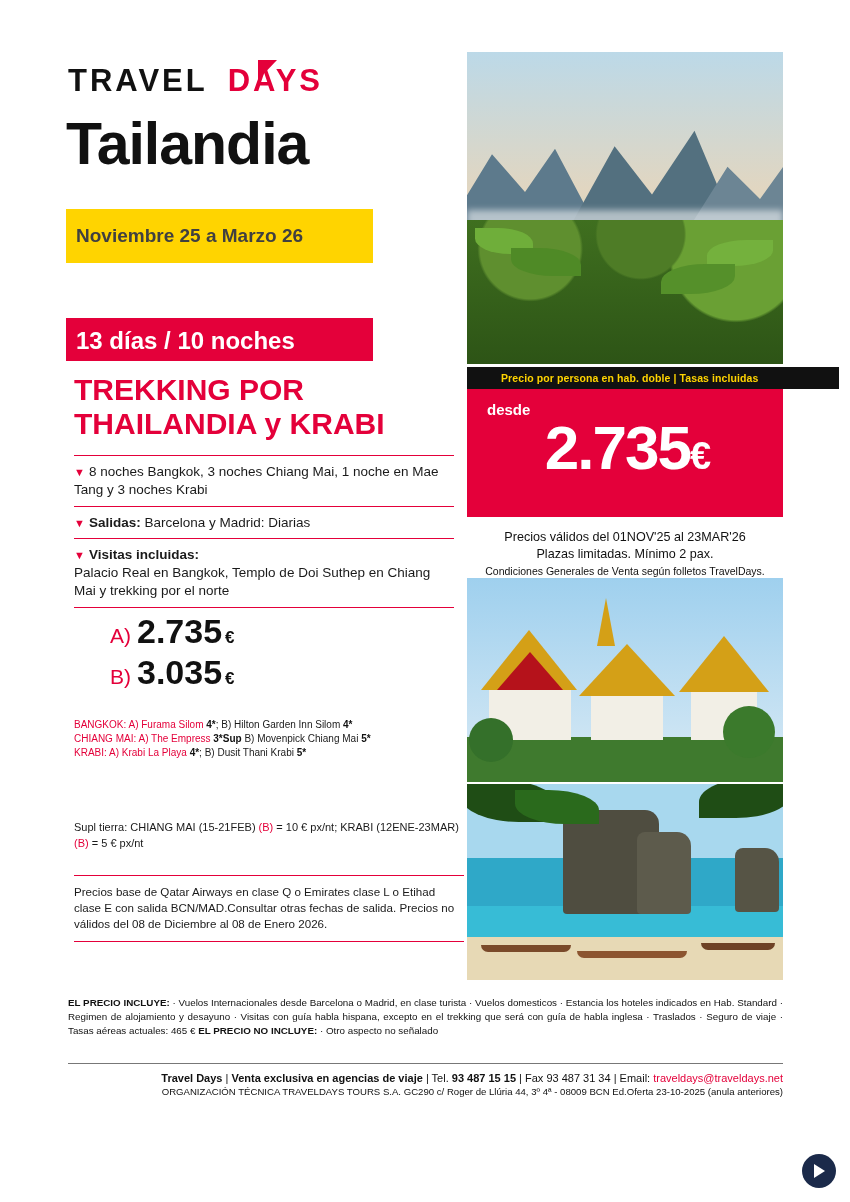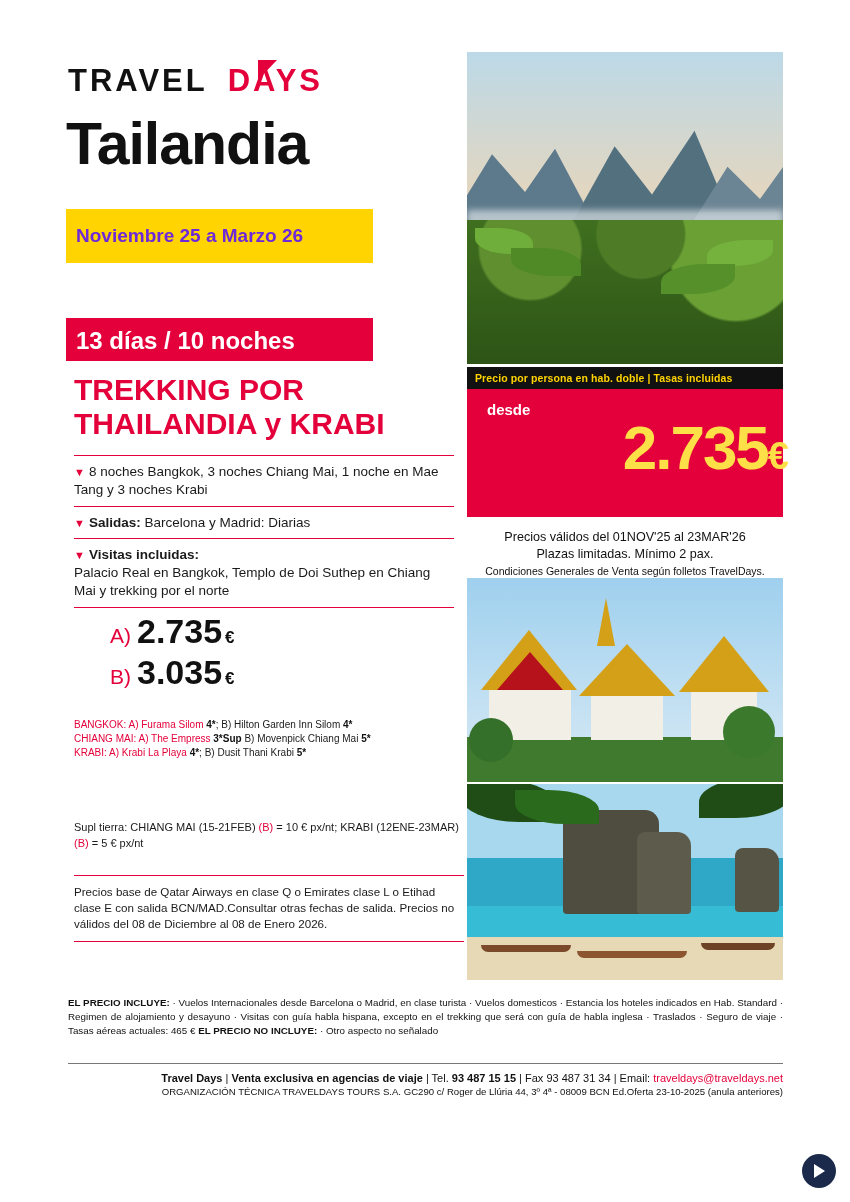--- a/index.html
+++ b/index.html
@@ -32,21 +32,21 @@
     font-size: 59px; font-weight: bold; color: #111; letter-spacing: -1px;
   }
 
   
   .yellow-bar {
     position: absolute; left: 66px; top: 209px; width: 307px; height: 54px;
     background: #ffd400;
   }
   .yellow-bar span {
     display: block; padding: 16px 6px 0 10px;
-    font-size: 19px; font-weight: bold; color: #6d28d9;
+    font-size: 19px; font-weight: bold; color: #404040;
   }
 
   
   .red-bar {
     position: absolute; left: 66px; top: 318px; width: 307px; height: 43px;
     background: #e4003a;
   }
   .red-bar span {
     display: block; padding: 9px 0 0 10px;
     font-size: 24px; font-weight: bold; color: #ffffff;
@@ -92,39 +92,40 @@
     position: absolute; left: 467px; top: 578px; width: 316px; height: 204px;
     overflow: hidden; background: #c6a34a;
   }
   .img-beach {
     position: absolute; left: 467px; top: 784px; width: 316px; height: 196px;
     overflow: hidden; background: #2fa8c8;
   }
 
   
   .price-head {
-    position: absolute; left: 467px; top: 367px; width: 316px; height: 22px;
+    position: absolute; left: 467px; top: 367px; width: 372px; height: 22px;
     background: #111;
+    padding-left: 26px;
   }
   .price-head span {
     display: block; color: #ffd400; font-size: 10.5px; font-weight: bold;
     padding: 5px 0 0 8px; letter-spacing: .1px;
   }
   .price-panel {
     position: absolute; left: 467px; top: 389px; width: 316px; height: 128px;
     background: #e4003a;
   }
   .price-panel .desde {
     position: absolute; left: 20px; top: 12px;
     color: #ffffff; font-size: 15px; font-weight: bold;
   }
   .price-panel .big {
-    position: absolute; left: 24px; top: 28px; width: 296px;
-    text-align: right;
-    color: #fde047; font-size: 62px; font-weight: bold; letter-spacing: -2px;
+    position: absolute; left: 12px; top: 28px; width: 296px;
+    text-align: center;
+    color: #ffffff; font-size: 62px; font-weight: bold; letter-spacing: -2px;
     line-height: 1;
   }
   .price-panel .big .eur { font-size: 38px; }
 
   .valid {
     position: absolute; left: 467px; top: 529px; width: 316px;
     text-align: center;
   }
   .valid .l1 { font-size: 12.6px; font-weight: normal; color: #111; line-height: 1.32; text-align: center; }
   .valid .l2 { font-size: 10.5px; color: #111; margin-top: 3px; }

